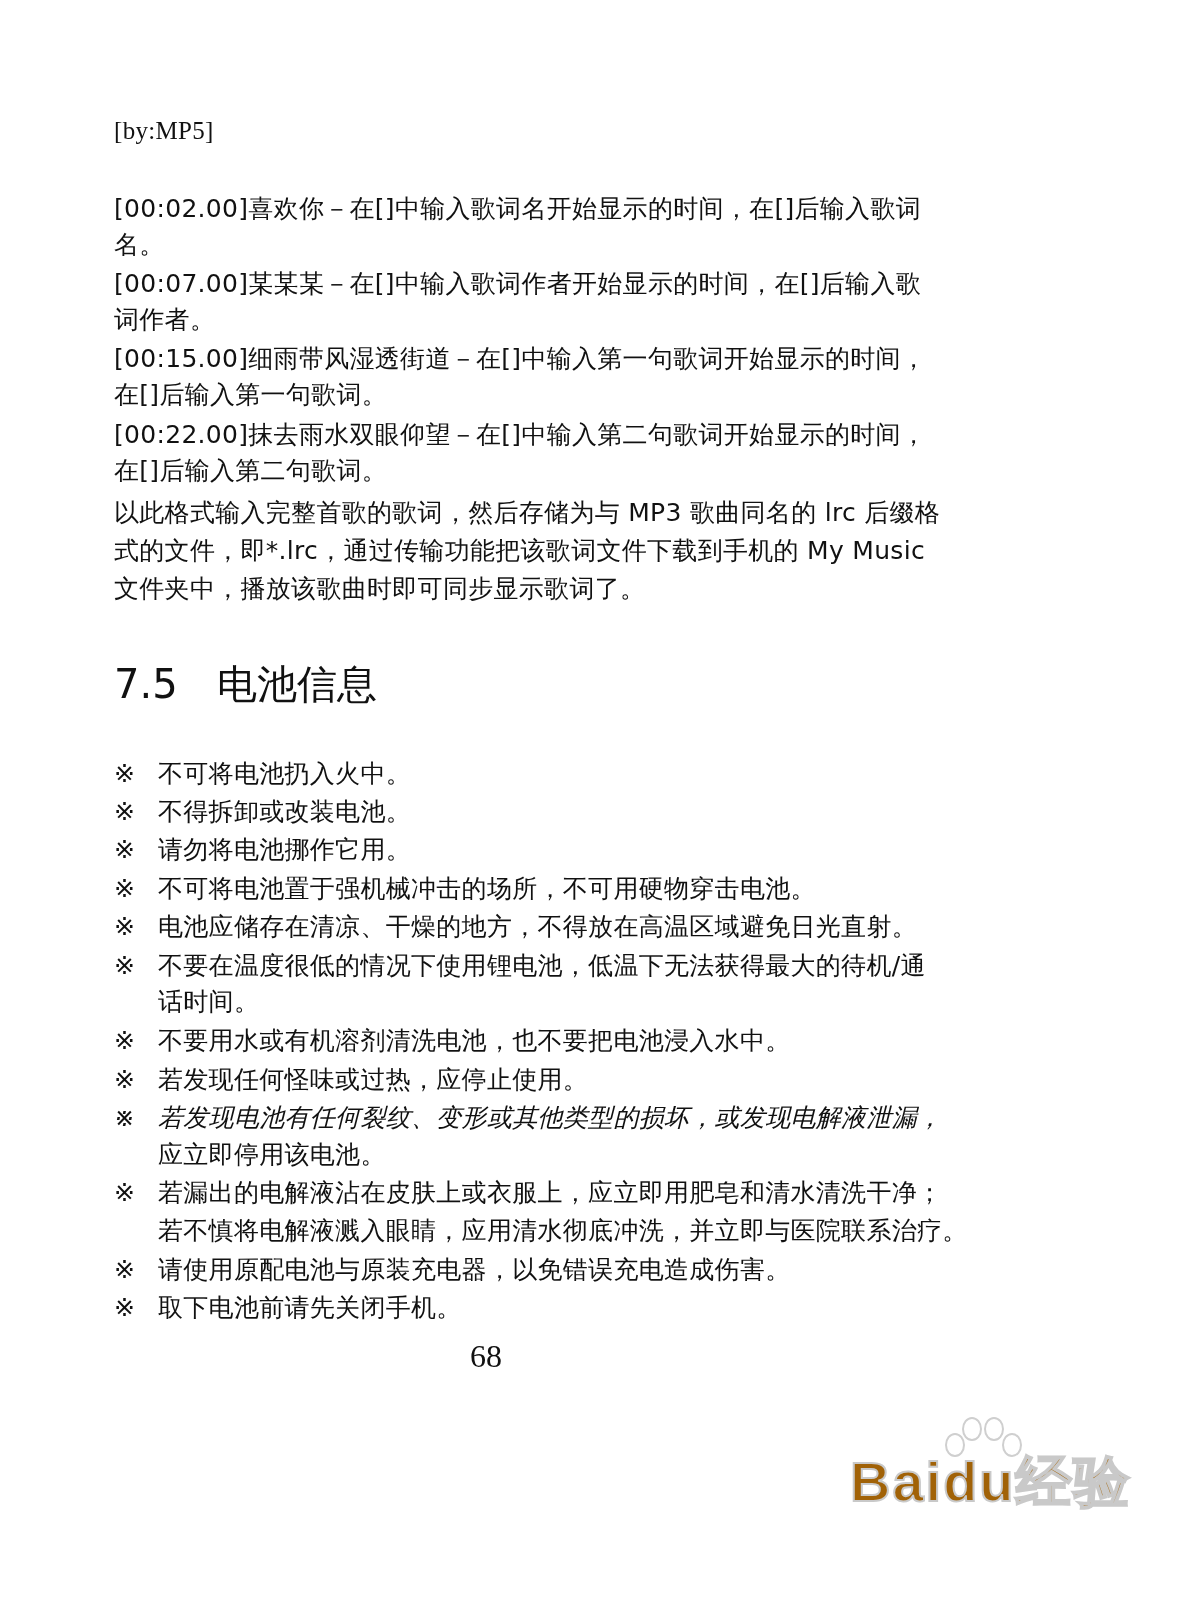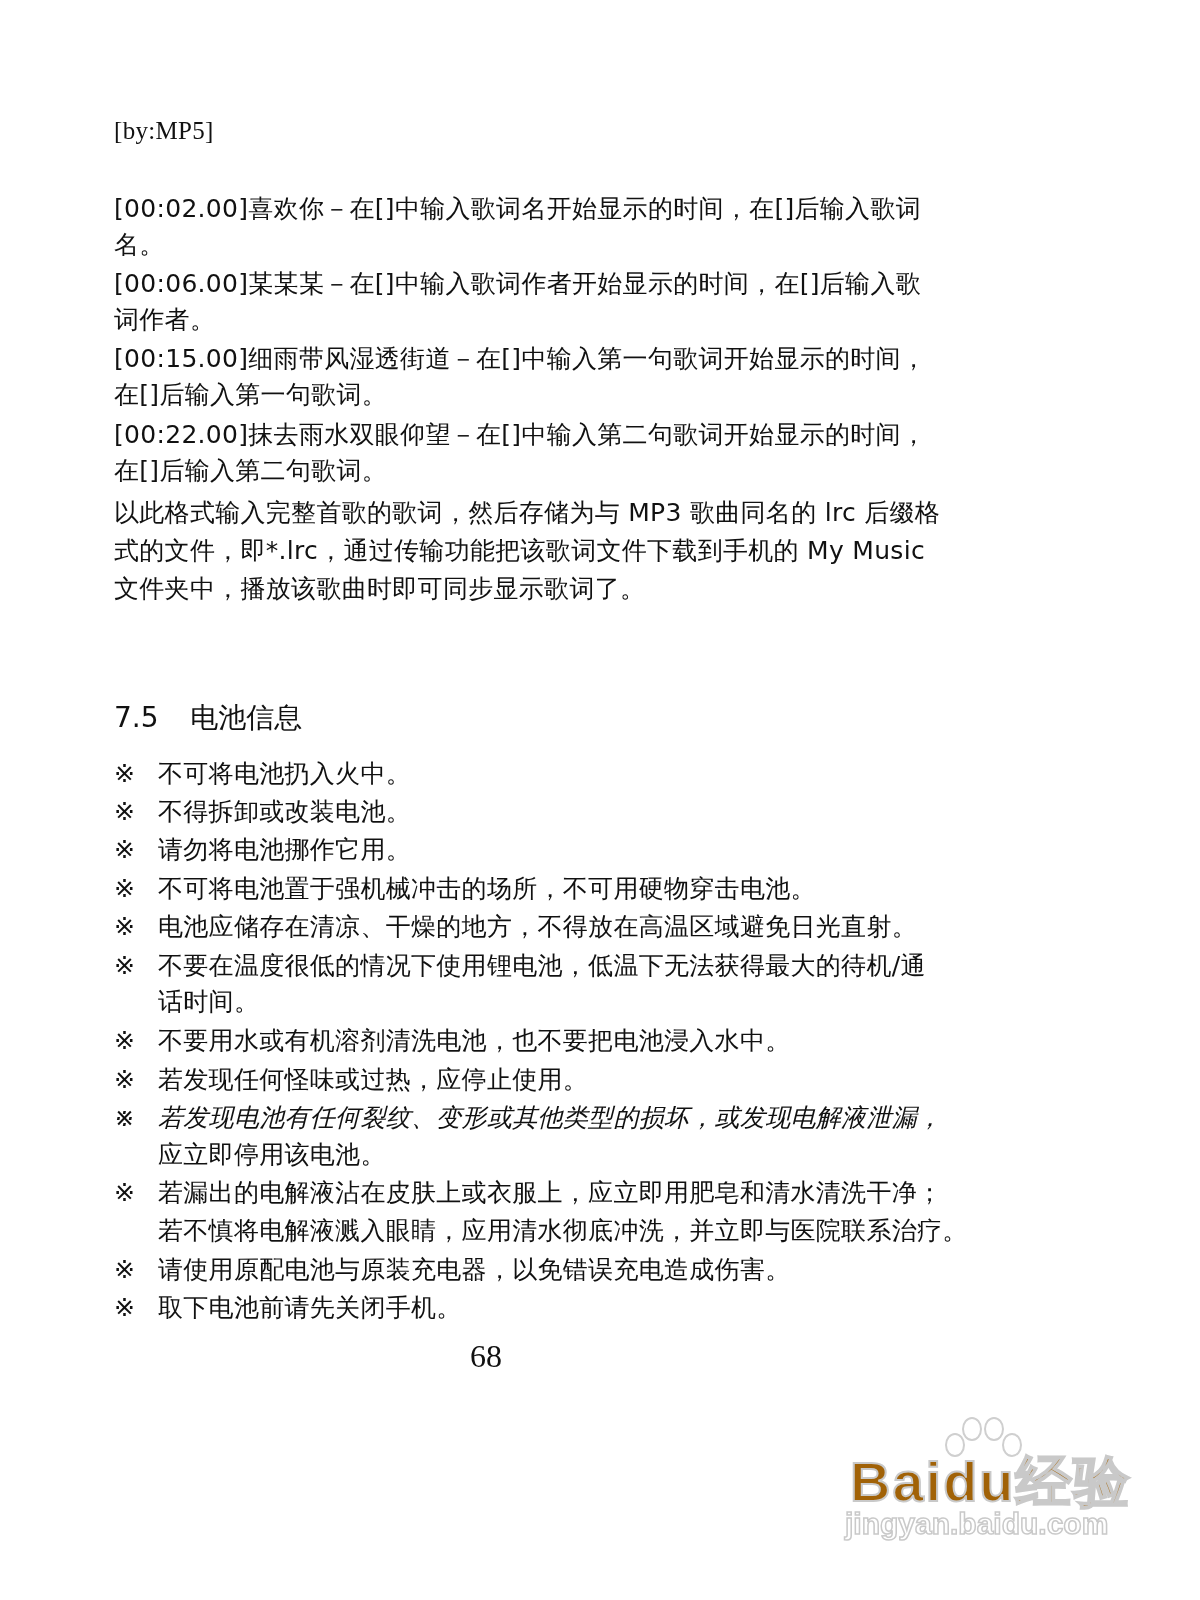--- a/index.html
+++ b/index.html
@@ -8,23 +8,22 @@
       font-family: "DejaVu Sans", sans-serif; color: #111;
     }
     .page { position: absolute; left: 114px; top: 0; width: 950px; }
     .line {
       position: absolute; left: 0; white-space: nowrap;
       font-size: 25px; line-height: 38px; letter-spacing: 0.3px;
     }
     .mono { font-family: Liberation Serif, serif; }
     .heading {
       position: absolute; left: 0; top: 662px;
-      font-size: 28px; line-height: 44px; white-space: nowrap;
+      font-size: 40px; line-height: 44px; white-space: nowrap;
       font-family: "DejaVu Sans", sans-serif;
-      margin-top: 34px;
     }
     .bullet-mark { display: inline-block; width: 44px; }
     .indent { padding-left: 44px; }
     .page-number {
       position: absolute; left: 0; width: 972px; top: 1336px;
       text-align: center; font-family: "Liberation Serif", serif;
       font-size: 32px; line-height: 40px;
     }
     .watermark {
       position: absolute; left: 845px; top: 1415px; width: 290px; height: 140px;
@@ -43,21 +42,21 @@
 </head>
 <body>
 
 <div class="page">
 
   <div class="line mono" style="top:112px;">[by:MP5]</div>
 
   <div class="line" style="top:190px;">[00:02.00]喜欢你－在[]中输入歌词名开始显示的时间，在[]后输入歌词</div>
   <div class="line" style="top:226px;">名。</div>
 
-  <div class="line" style="top:265px;">[00:06.00]某某某－在[]中输入歌词作者开始显示的时间，在[]后输入歌</div>
+  <div class="line" style="top:265px;">[00:07.00]某某某－在[]中输入歌词作者开始显示的时间，在[]后输入歌</div>
   <div class="line" style="top:301px;">词作者。</div>
 
   <div class="line" style="top:340px;">[00:15.00]细雨带风湿透街道－在[]中输入第一句歌词开始显示的时间，</div>
   <div class="line" style="top:376px;">在[]后输入第一句歌词。</div>
 
   <div class="line" style="top:416px;">[00:22.00]抹去雨水双眼仰望－在[]中输入第二句歌词开始显示的时间，</div>
   <div class="line" style="top:452px;">在[]后输入第二句歌词。</div>
 
   <div class="line" style="top:494px;">以此格式输入完整首歌的歌词，然后存储为与 MP3 歌曲同名的 lrc 后缀格</div>
   <div class="line" style="top:532px;">式的文件，即*.lrc，通过传输功能把该歌词文件下载到手机的 My Music</div>
@@ -91,14 +90,13 @@
 <div class="watermark">
   <svg class="paw" width="90" height="60" viewBox="0 0 90 60">
     <g fill="#fff" stroke="#cfcfcf" stroke-width="2">
       <ellipse cx="15" cy="30" rx="9" ry="11"></ellipse>
       <ellipse cx="32" cy="14" rx="9" ry="11"></ellipse>
       <ellipse cx="54" cy="14" rx="9" ry="11"></ellipse>
       <ellipse cx="72" cy="30" rx="9" ry="11"></ellipse>
     </g>
   </svg>
   <div class="wm-logo">Baidu经验</div>
-  <div class="wm-url">jingyan.baidu.com</div>
 </div>
 
 </body></html>

